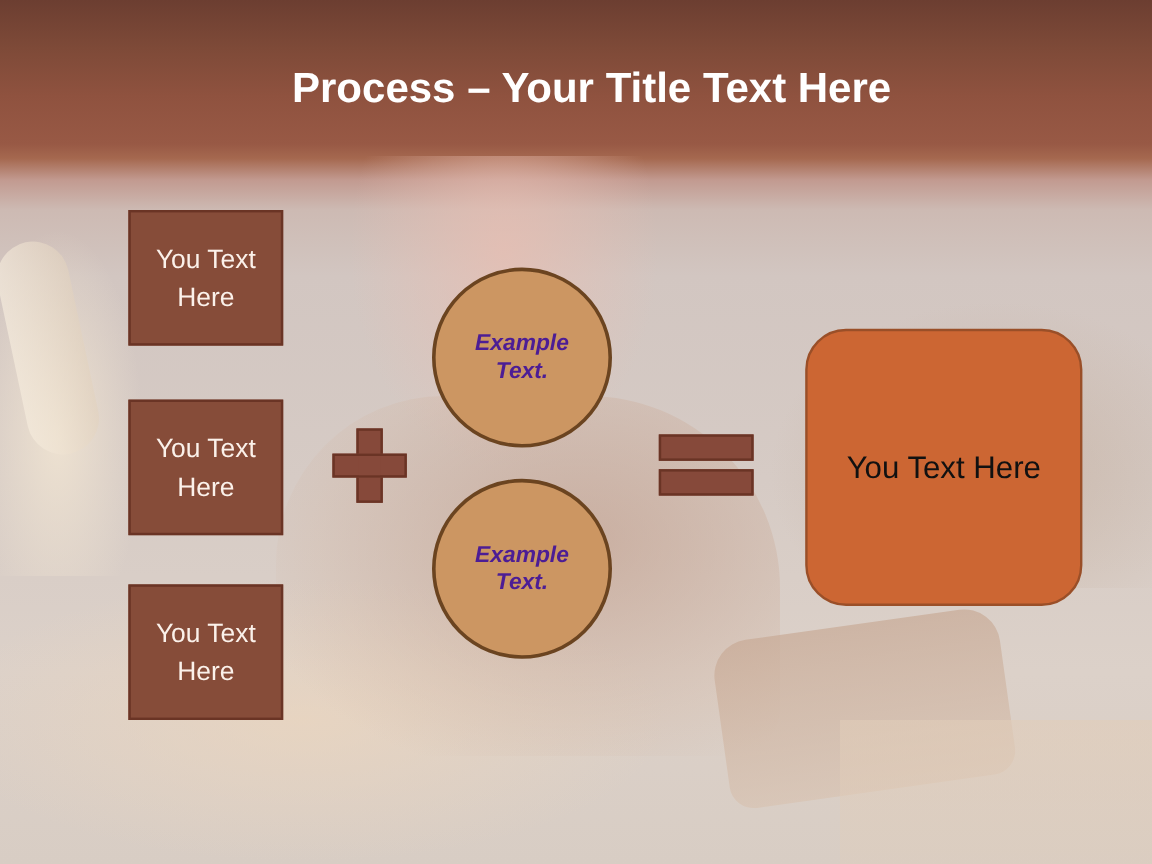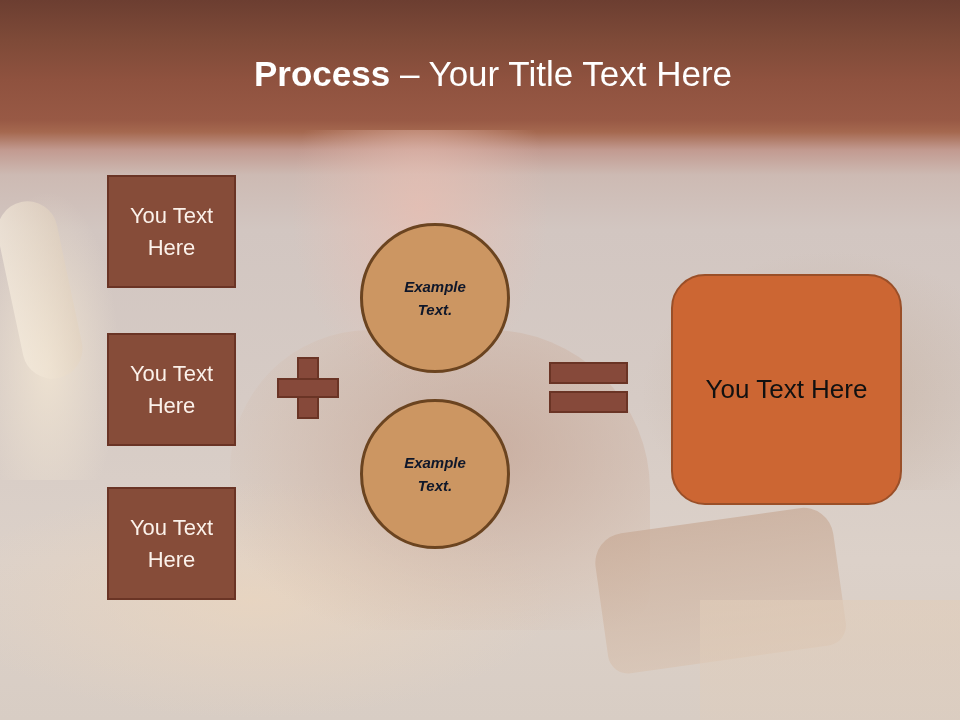--- a/index.html
+++ b/index.html
@@ -25,40 +25,40 @@
     .bg-wheat { position: absolute; left: 0px; top: 480px; width: 560px; height: 240px;
       background: radial-gradient(ellipse at 45% 50%, rgba(236,214,190,0.7), rgba(236,214,190,0) 70%); }
     .bg-board { position: absolute; left: 700px; top: 600px; width: 260px; height: 120px;
       background: linear-gradient(180deg, rgba(225,205,185,0.6), rgba(225,205,185,0.3)); }
 
     .title {
       position: absolute; left: 0; top: 52px; width: 986px; text-align: center;
       color: #ffffff; font-size: 35px; line-height: 44px; white-space: nowrap;
     }
     .title b { font-weight: bold; margin-top: 19px; }
-    .title span.rest { font-weight: normal; margin-top: 27px; }
+    .title span.rest { font-weight: bold; margin-top: 27px; }
 
     .box {
       position: absolute; left: 107px; width: 129px; height: 113px;
       background: #864c39; border: 2px solid #6a3425; box-sizing: border-box;
       color: #fbf1ea; font-size: 22px; line-height: 32px;
       display: flex; align-items: center; justify-content: center; text-align: center;
     }
     .box span { display: block; width: 100px; }
 
     .plus { position: absolute; left: 277px; top: 357px; width: 62px; height: 62px; }
     .plus .v, .plus .h { position: absolute; background: #86493a; border: 2px solid #6a3425; box-sizing: border-box; }
     .plus .v { left: 20px; top: 0; width: 22px; height: 62px; }
     .plus .h { left: 0; top: 21px; width: 62px; height: 20px; }
     .plus .c { position: absolute; left: 22px; top: 23px; width: 18px; height: 16px; background: #86493a; }
 
     .circle {
       position: absolute; left: 360px; width: 150px; height: 150px; border-radius: 50%;
       background: #cc9662; border: 3px solid #6b4420; box-sizing: border-box;
-      color: #0f172a; font-style: italic; font-weight: bold; font-size: 15px; line-height: 23px;
+      color: #4c1d95; font-style: italic; font-weight: bold; font-size: 19px; line-height: 23px;
       display: flex; align-items: center; justify-content: center; text-align: center;
     }
     .circle span { display: block; width: 80px; }
 
     .eq-bar { position: absolute; left: 549px; width: 79px; height: 22px; background: #86493a; border: 2px solid #6a3425; box-sizing: border-box; }
 
     .result {
       position: absolute; left: 671px; top: 274px; width: 231px; height: 231px;
       background: #cc6633; border: 2px solid #9a4f28; border-radius: 34px; box-sizing: border-box;
       color: #111111; font-size: 26px; display: flex; align-items: center; justify-content: center; text-align: center;

